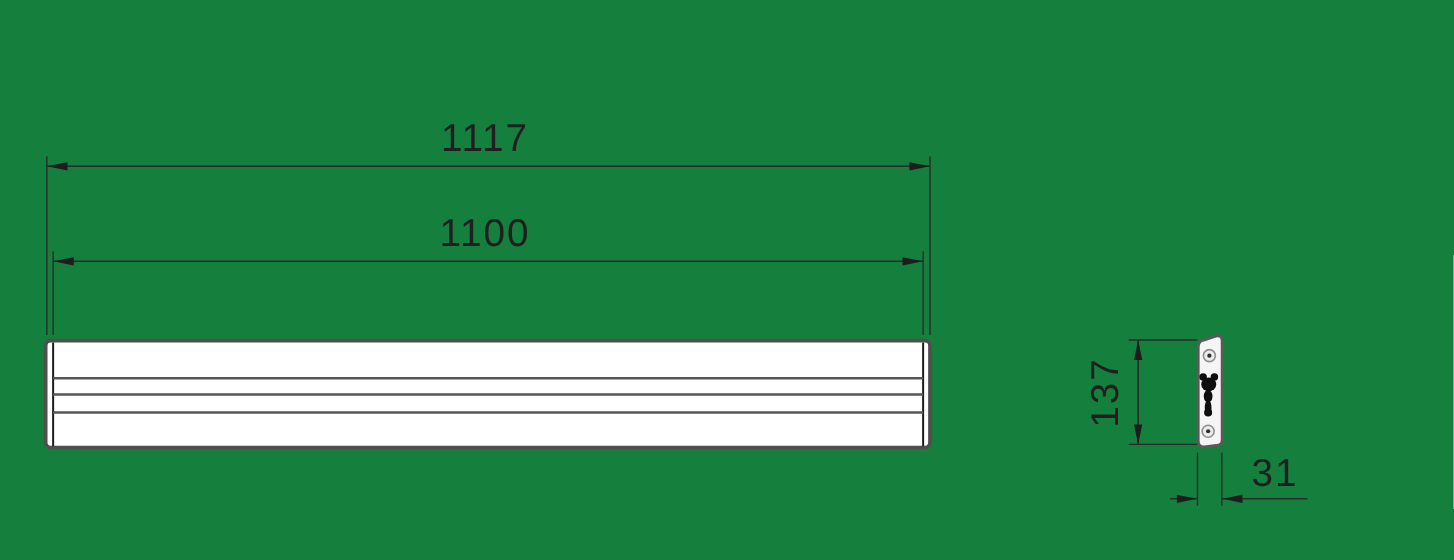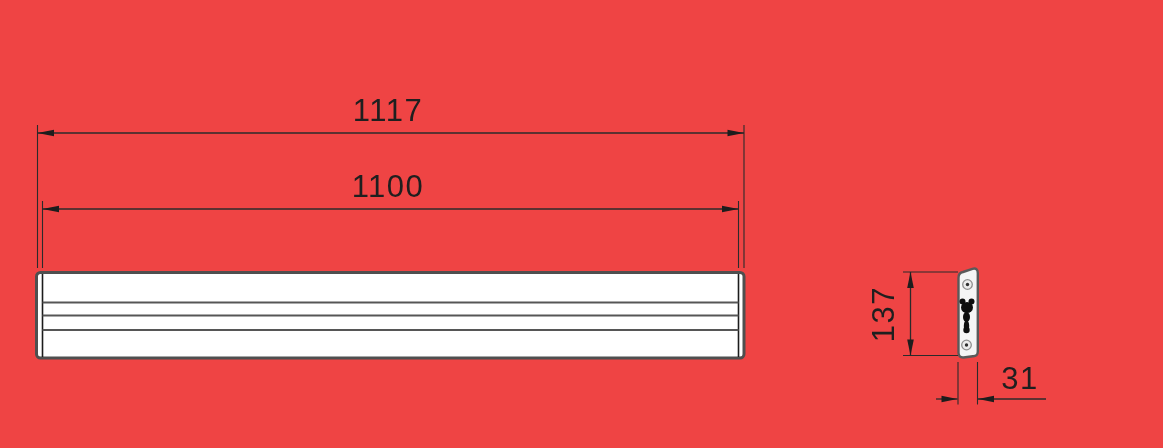--- a/index.html
+++ b/index.html
@@ -4,21 +4,21 @@
 <style>
   html, body {
     margin: 0;
     padding: 0;
     background: #ffffff;
   }
   .canvas {
     position: relative;
     width: 1163px;
     height: 448px;
-    background: #ef4444;
+    background: #15803d;
     overflow: hidden;
     font-family: "Liberation Sans", "DejaVu Sans", sans-serif;
   }
   svg { display: block; }
 
   .dim-line {
     stroke: #2b2b2b;
     stroke-width: 1.3;
     fill: none;
   }

